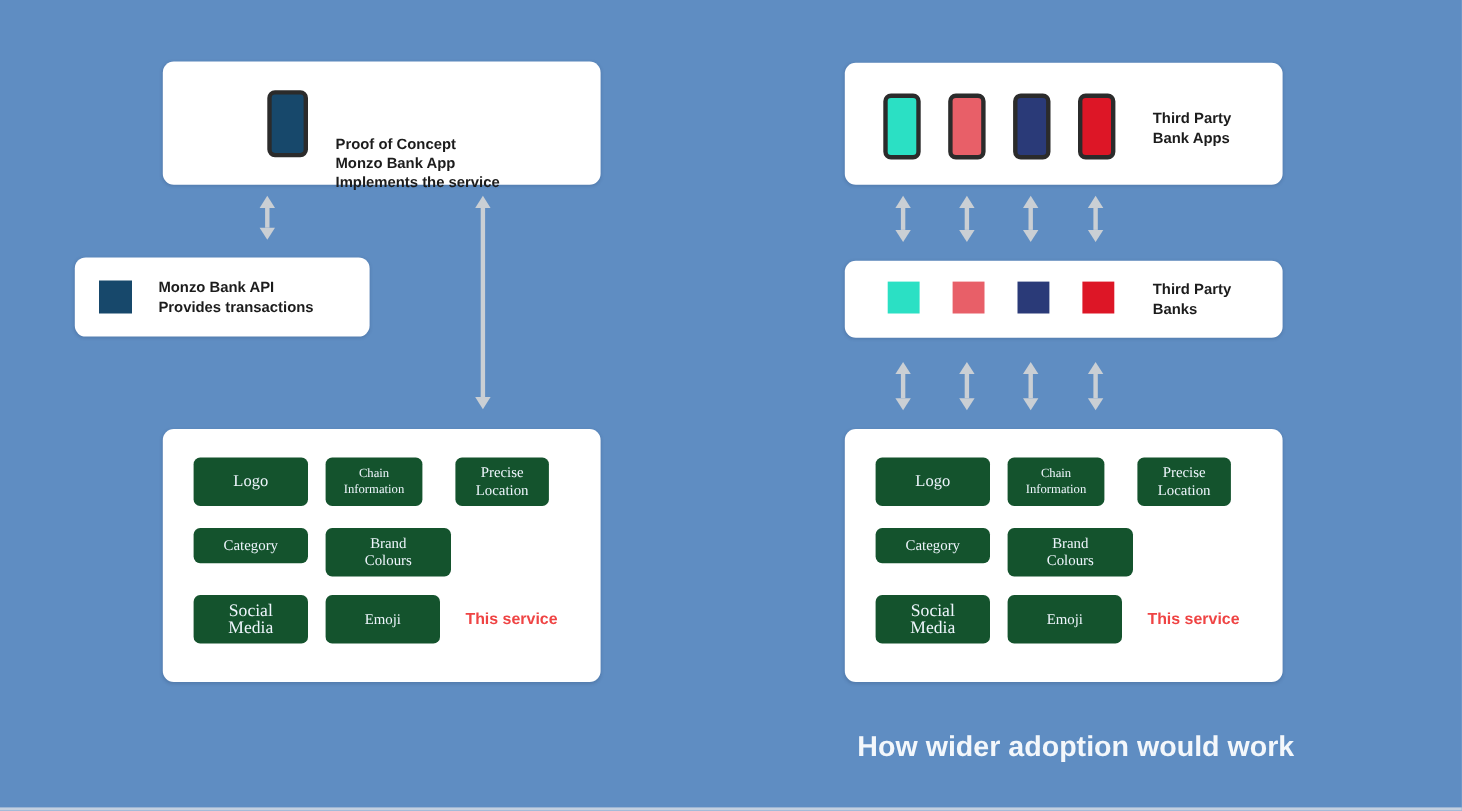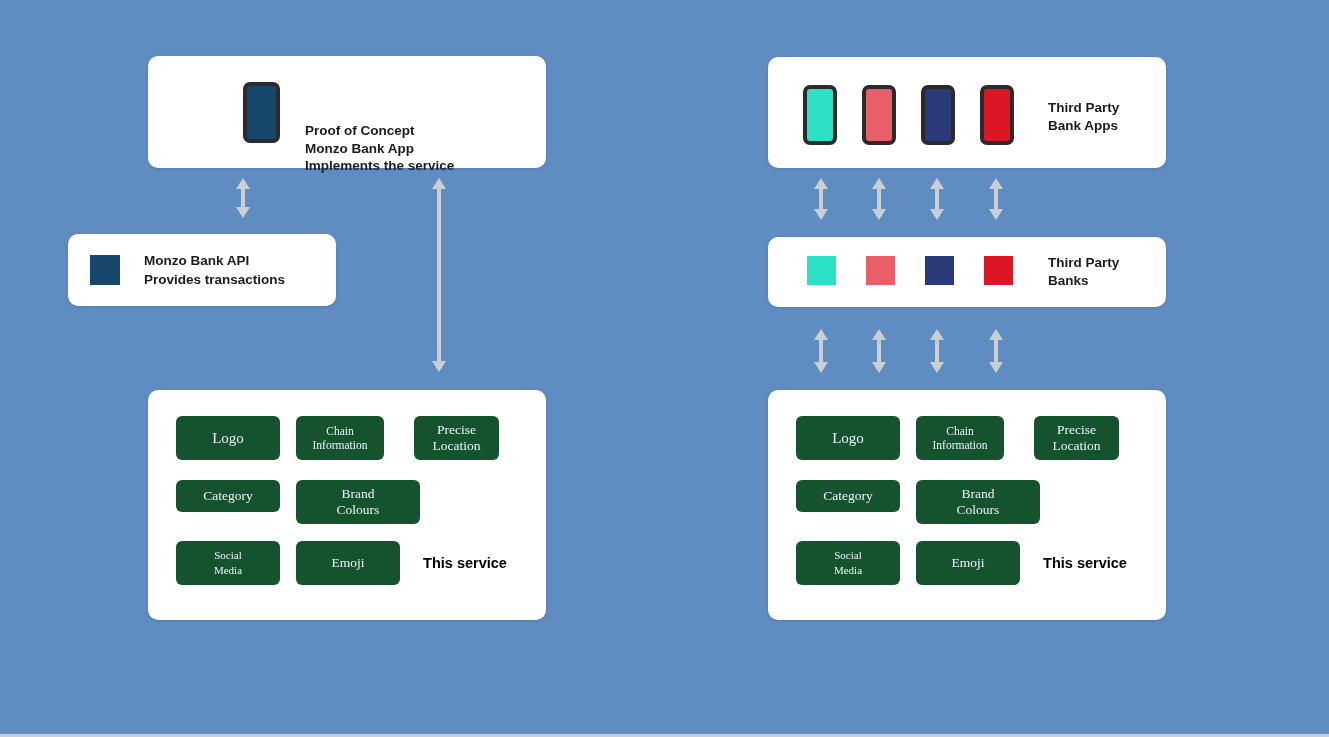--- a/index.html
+++ b/index.html
@@ -50,27 +50,27 @@
   
   .btn {
     position:absolute; background:#14532d; border-radius:6px;
     color:#eef5fc; display:flex; align-items:center; justify-content:center;
     text-align:center; white-space:pre-line; font-size:13.5px; line-height:16px;font-family:Liberation Serif, serif;
   }
   .btn-logo     { left:28px;  top:26px;  width:104px; height:44px; font-size:15px; }
   .btn-chain    { left:148px; top:26px;  width:88px; height:44px; font-size:11.5px; line-height:14px; }
   .btn-precise  { left:266px; top:26px;  width:85px; height:44px; }
   .btn-category { left:28px;  top:90px;  width:104px; height:32px; }
-  .btn-brand    { left:148px; top:90px;  width:124px; height:44px; }
-  .btn-social   { left:28px;  top:151px; width:104px; height:44px; font-size:11px; line-height:15px; }
+  .btn-brand    { left:148px; top:90px;  width:114px; height:44px; }
+  .btn-social   { left:28px;  top:151px; width:104px; height:44px; font-size:16px; line-height:15px; }
   .btn-emoji    { left:148px; top:151px; width:104px; height:44px; }
   .service-label {
     position:absolute; left:262px; top:151px; width:110px; height:44px;
     display:flex; align-items:center; justify-content:center;
-    color:#000000; font-weight:700; font-size:14.5px;
+    color:#ef4444; font-weight:700; font-size:14.5px;
   }
 
   
   .arrow {
     position:absolute; width:16px;
     display:flex; flex-direction:column; align-items:center;
   }
   .arrow .head-up {
     width:0; height:0;
     border-left:7px solid transparent; border-right:7px solid transparent;
@@ -212,15 +212,16 @@
     <span class="head-up"></span>
     <span class="shaft"></span>
     <span class="head-down"></span>
   </div>
   <div class="arrow rb rx4">
     <span class="head-up"></span>
     <span class="shaft"></span>
     <span class="head-down"></span>
   </div>
 
+  <div class="section-title" id="title-right">How wider adoption would work</div>
 
   <div class="bottom-strip"></div>
 </div>
 
 </body></html>

